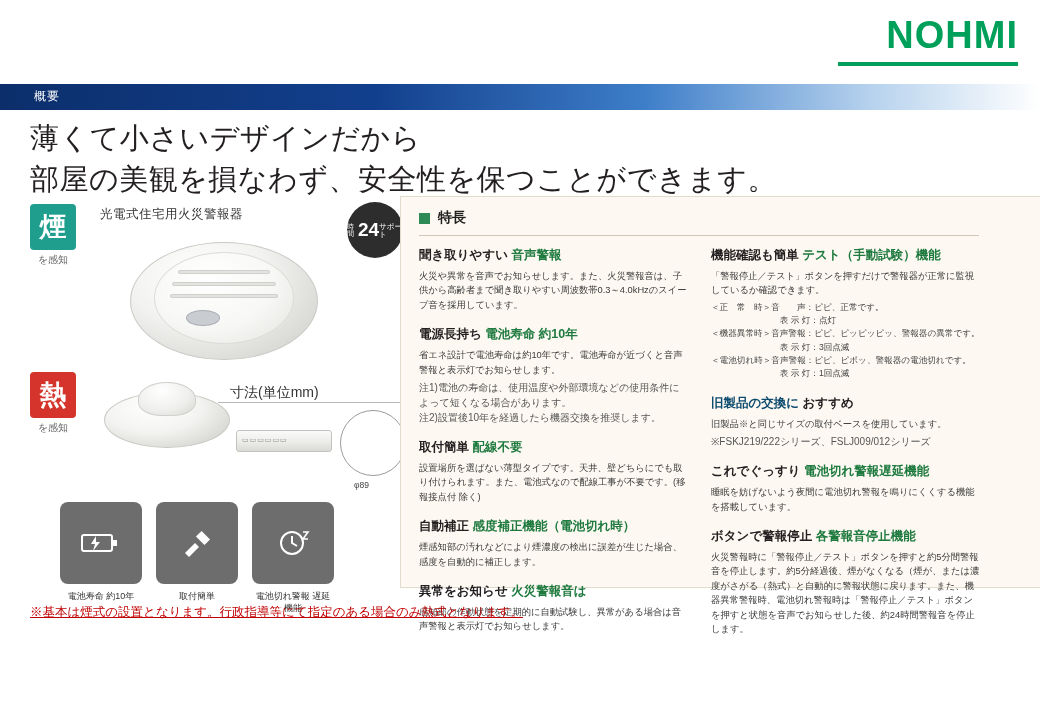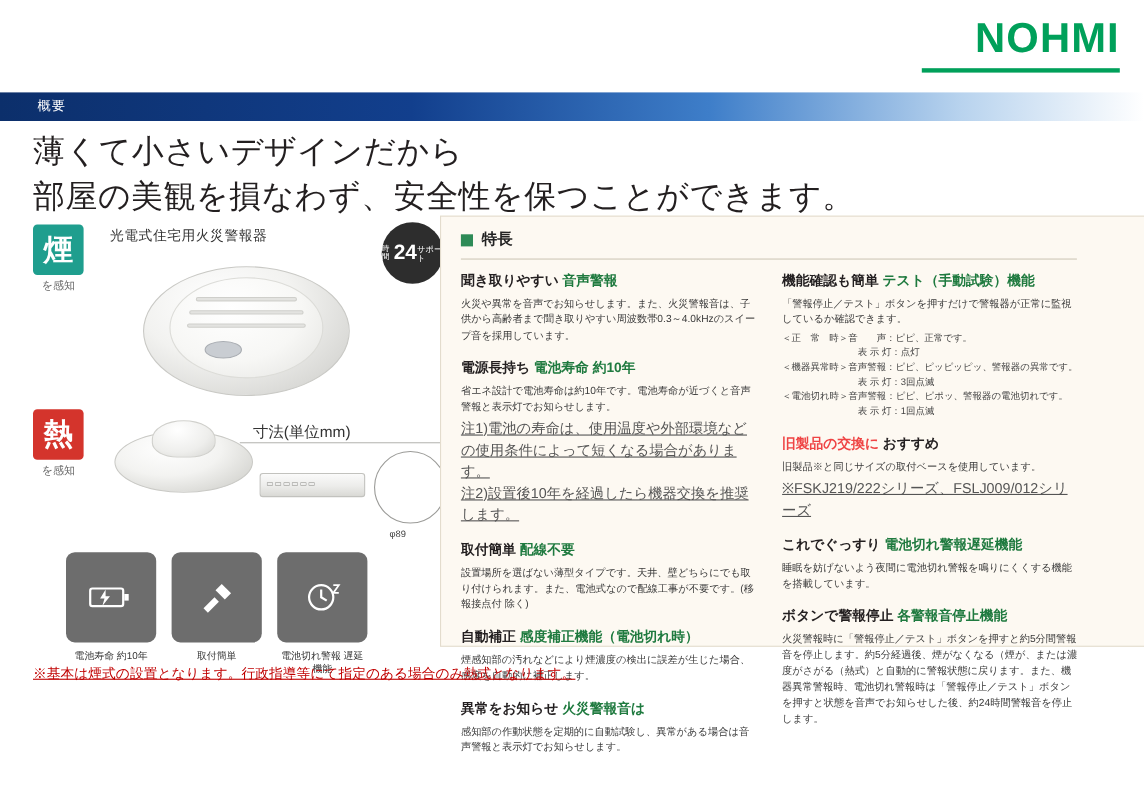--- a/index.html
+++ b/index.html
@@ -172,25 +172,25 @@
   .panel-title .sq { width: 11px; height: 11px; background: #2e8b57; display: inline-block; }
   .panel-rule { position: absolute; left: 18px; top: 38px; width: 560px; height: 1px; background: #cfc8b8; }
 
   .cols { position: absolute; left: 18px; top: 50px; width: 562px; display: flex; gap: 22px; }
   .col { width: 270px; }
   .feat { margin-bottom: 14px; }
   .feat h3 {
     font-size: 12.5px; font-weight: bold; color: #231f20; margin-bottom: 5px;
   }
   .feat h3 .hl { color: #1f7a3f; }
-  .feat h3 .hlb { color: #ef4444; }
+  .feat h3 .hlb { color: #0c4a6e; }
   .feat p {
     font-size: 9.3px; line-height: 1.55; color: #3a3a3a;
   }
-  .feat p.small { font-size: 13px; line-height: 1.5; text-decoration: underline; }
+  .feat p.small { font-size: 10px; line-height: 1.5; }
   .feat p.mono { font-size: 8.6px; line-height: 1.55; }
 </style>
 </head>
 <body>
 
 <div class="page">
 
   <div class="brand">
     <span class="brand-text">NOHMI</span>
   </div>

